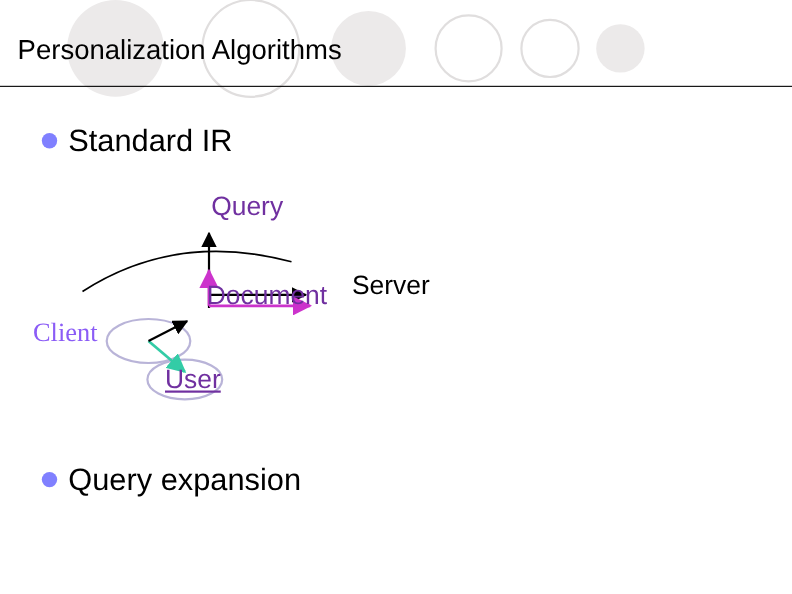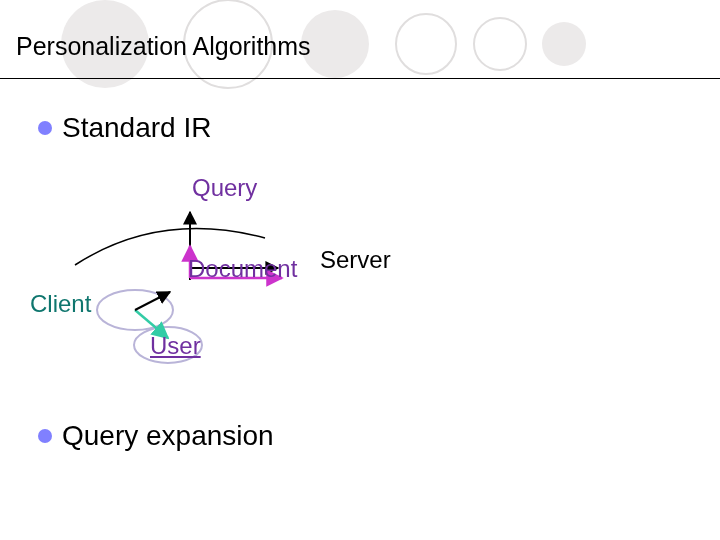--- a/index.html
+++ b/index.html
@@ -61,21 +61,21 @@
     height: 220px;
     z-index: 2;
   }
   .dlabel {
     position: absolute;
     font-size: 24px;
   }
   .lbl-query   { left: 152px; top: 14px; color: #7030a0; }
   .lbl-document{ left: 148px; top: 95px; color: #7030a0; }
   .lbl-server  { left: 280px; top: 70px; color: #000; margin-top: 16px; }
-  .lbl-client  { left: -10px; top: 130px; color: #0f766e; }
+  .lbl-client  { left: -10px; top: 130px; color: #8b5cf6; font-family: Liberation Serif, serif; }
   .lbl-user    { left: 110px; top: 172px; color: #7030a0; text-decoration: underline; }
 </style>
 </head>
 <body>
 
 <svg class="bg-circles" width="720" height="540">
   <circle cx="105" cy="44" r="44" fill="#eceaea"></circle>
   <circle cx="228" cy="44" r="44" fill="none" stroke="#e0dede" stroke-width="2"></circle>
   <circle cx="335" cy="44" r="34" fill="#eceaea"></circle>
   <circle cx="426" cy="44" r="30" fill="none" stroke="#e0dede" stroke-width="2"></circle>

